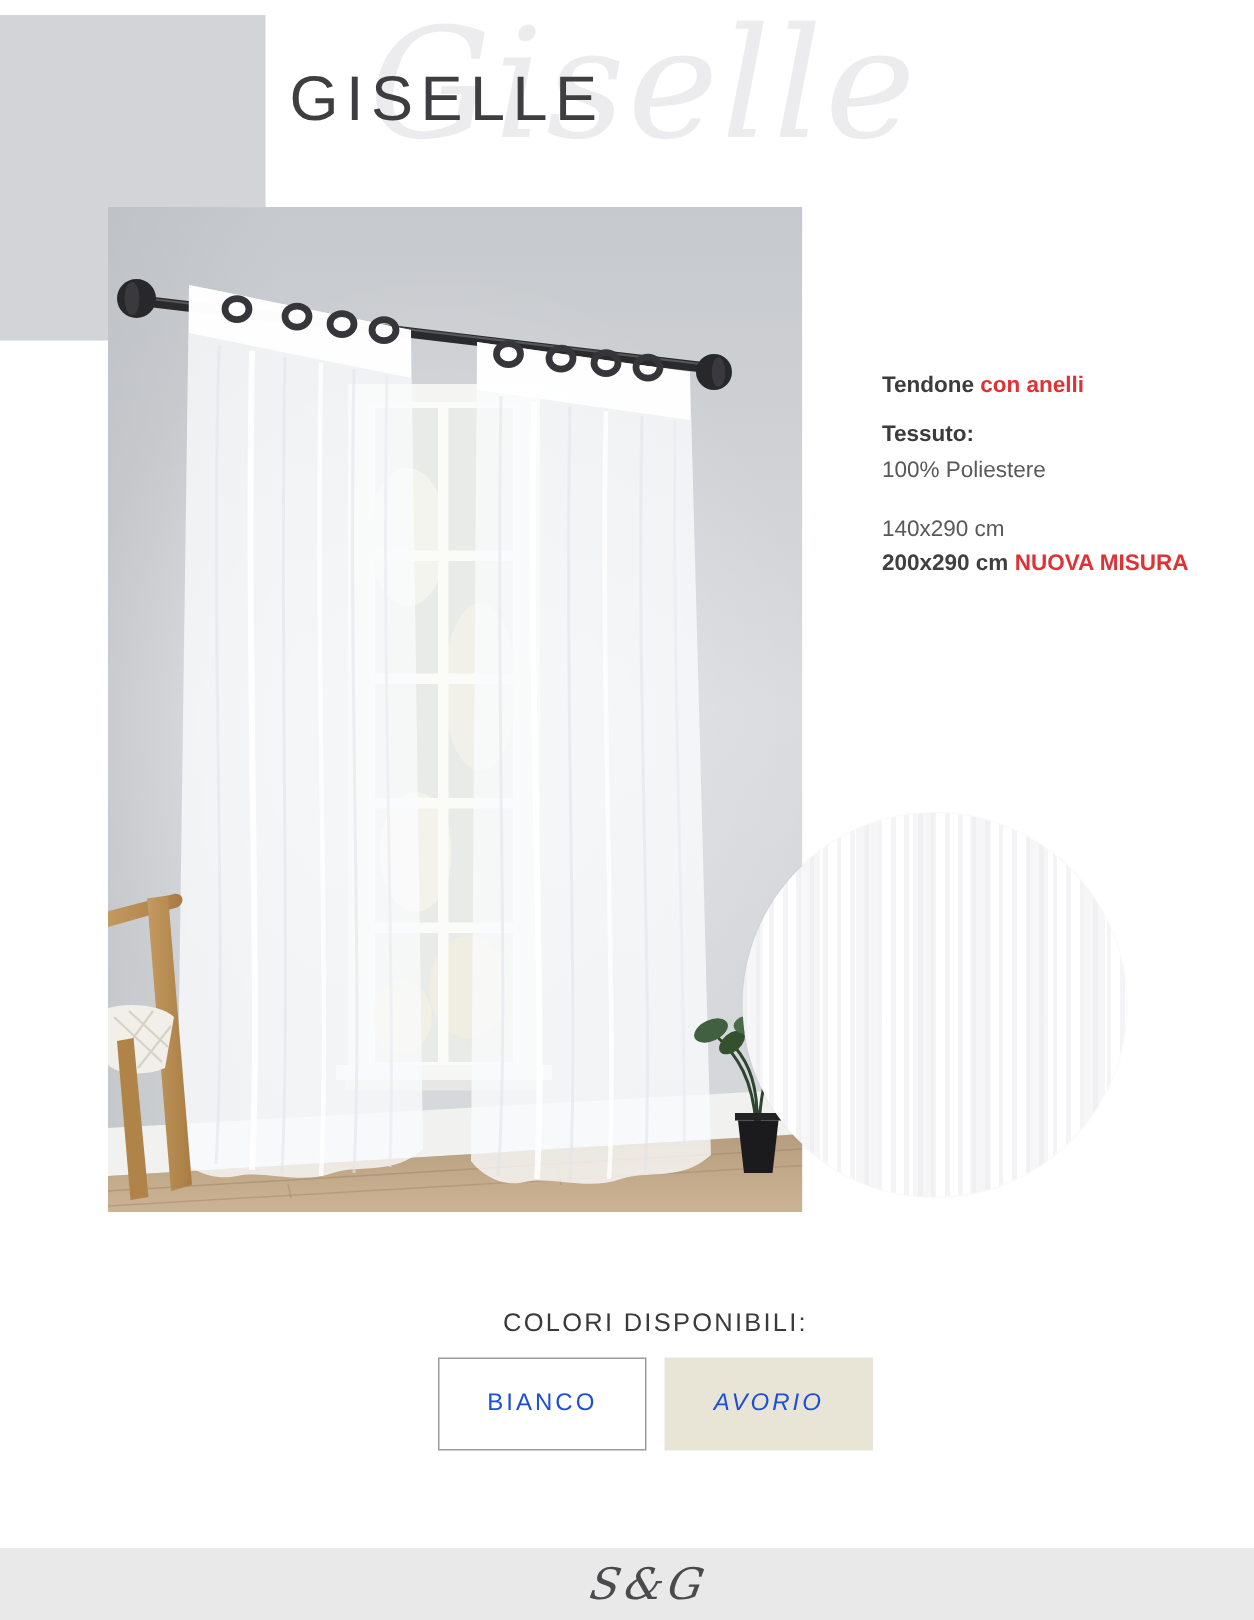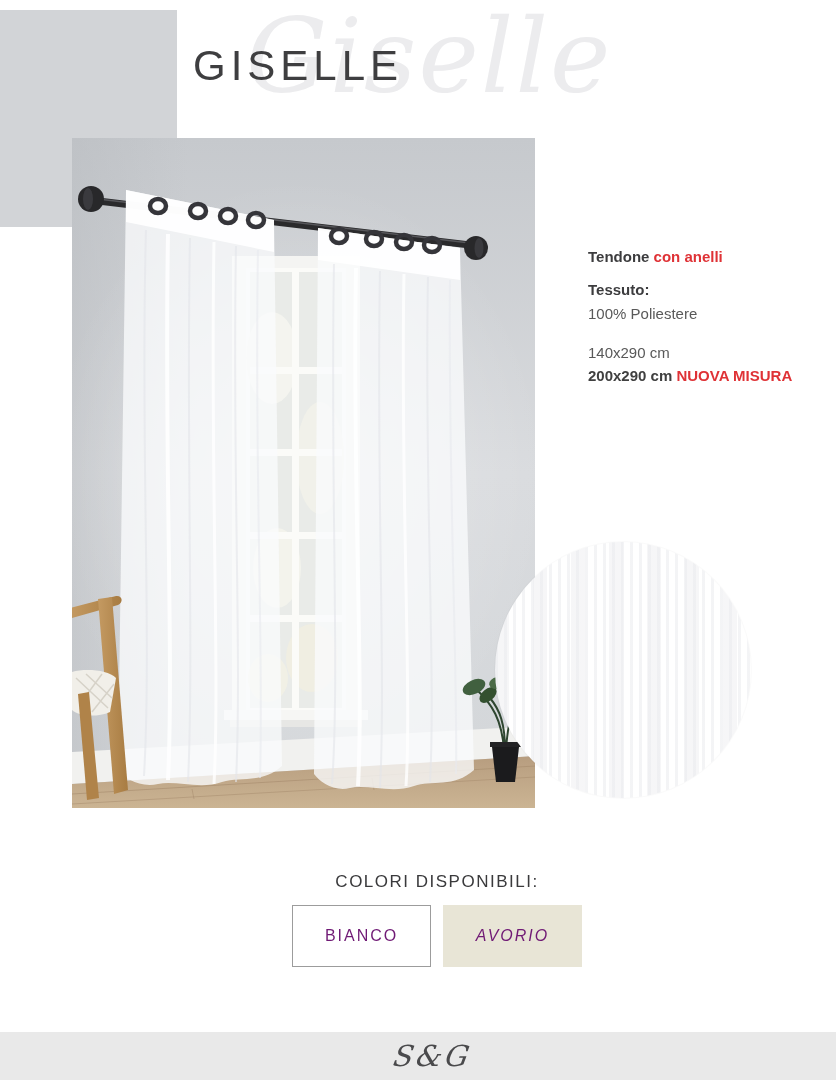--- a/index.html
+++ b/index.html
@@ -108,21 +108,21 @@
     letter-spacing: 1.5px;
     color: #3a3a3c;
     margin-bottom: 13px;
   }
   .swatch-row { display: flex; gap: 12px; justify-content: center; }
   .swatch {
     width: 152px; height: 62px;
     display: flex; align-items: center; justify-content: center;
     font-size: 16px;
     letter-spacing: 2px;
-    color: #701a75;
+    color: #1d4ed8;
   }
   .swatch-bianco { background: #ffffff; border: 1px solid #9c9c9c; }
   .swatch-avorio { background: #e8e5d6; }
 
   
   .footer {
     position: absolute;
     left: 0; top: 1032px;
     width: 836px; height: 48px;
     background: #e9e9e9;

